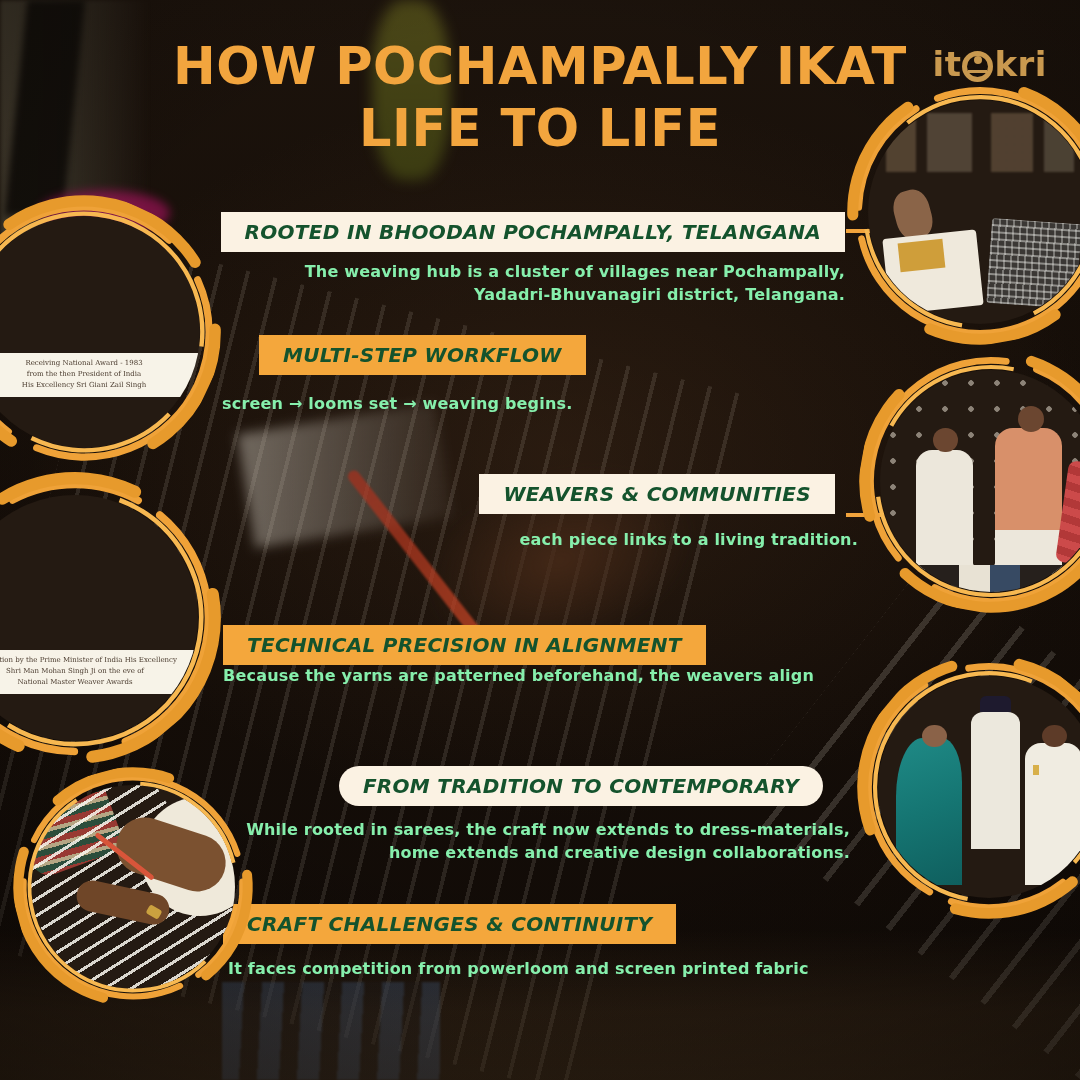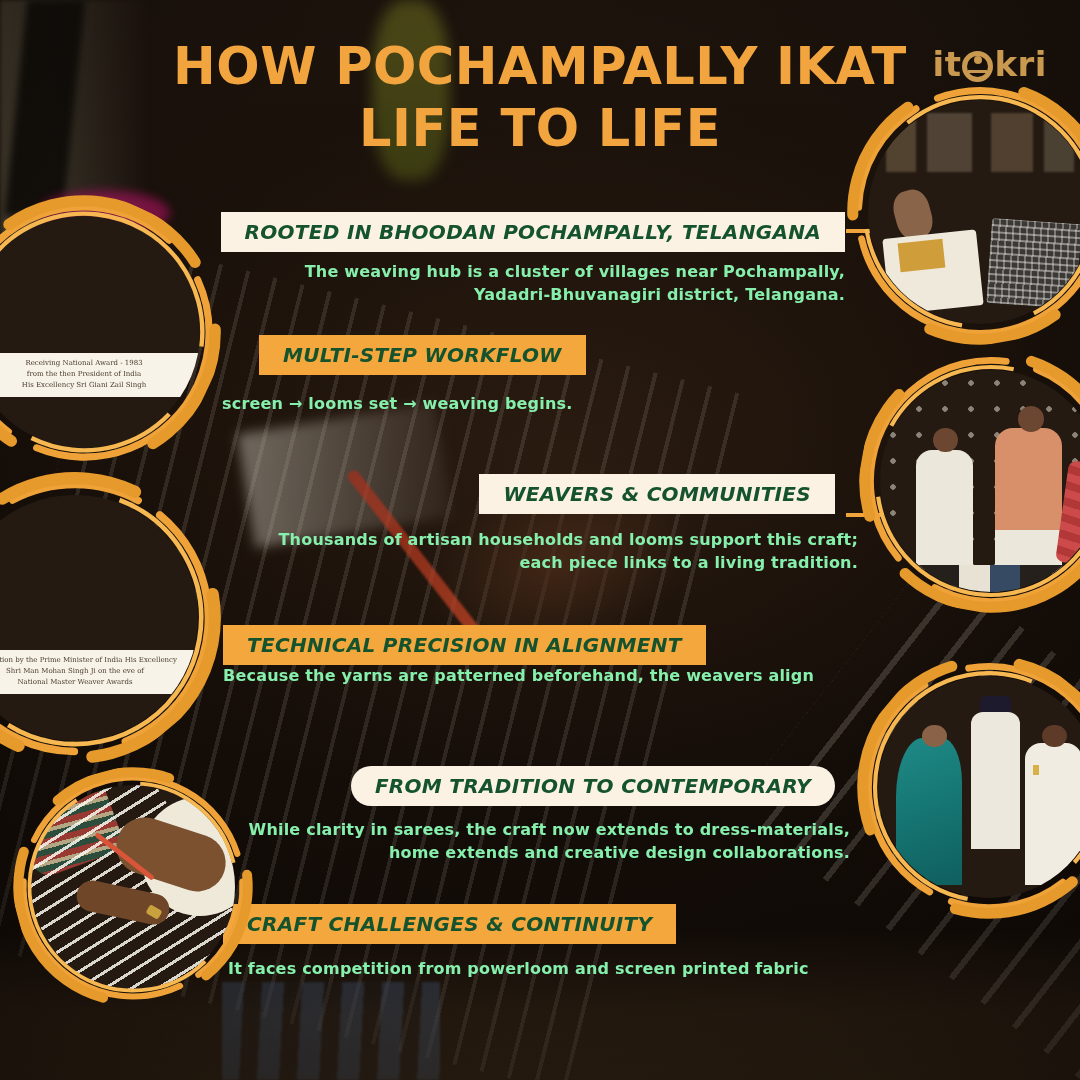--- a/index.html
+++ b/index.html
@@ -64,21 +64,21 @@
   .para div{white-space:nowrap;}
   .para.right{text-align:right;}
   .dash{position:absolute;height:4px;background:#F1A33C;}
 
   .b1{right:235px;top:212px;}  .p1{right:235px;top:260px;}
   .d1{right:200px;top:229px;width:34px;}
   .b2{left:220px;top:335px;margin-left:39px;}   .p2{left:222px;top:392px;}
   .b3{right:245px;top:474px;}  .p3{right:222px;top:528px;}
   .d3{right:196px;top:513px;width:38px;}
   .b4{left:223px;top:625px;}   .p4{left:223px;top:664px;}
-  .b5{right:245px;top:766px;border-radius:20px;}  .p5{right:230px;top:818px;}
+  .b5{right:257px;top:766px;border-radius:20px;}  .p5{right:230px;top:818px;}
   .b6{left:223px;top:904px;}   .p6{left:228px;top:957px;}
 
   
   .ph{position:absolute;}
   .ph .ring{position:absolute;inset:0;width:100%;height:100%;}
   .ph .img{position:absolute;border-radius:50%;overflow:hidden;background:#241a12;}
   .ph-l1{left:-52px;top:196px;width:272px;height:272px;}
   .ph-l1 .img{inset:20px;}
   .ph-l1 .ring{transform:rotate(25deg);}
   .ph-l2{left:-70px;top:473px;width:290px;height:290px;}
@@ -229,32 +229,31 @@
   </div>
 
   <div class="badge orange b2">MULTI-STEP WORKFLOW</div>
   <div class="para p2">
     <div>screen → looms set → weaving begins.</div>
   </div>
 
   <div class="badge cream b3">WEAVERS &amp; COMMUNITIES</div>
   <div class="dash d3"></div>
   <div class="para right p3">
-    <div>Thousands of artisan households and looms support this craft;</div>
     <div>each piece links to a living tradition.</div>
   </div>
 
   <div class="badge orange b4">TECHNICAL PRECISION IN ALIGNMENT</div>
   <div class="para p4">
     <div>Because the yarns are patterned beforehand, the weavers align</div>
   </div>
 
   <div class="badge cream b5">FROM TRADITION TO CONTEMPORARY</div>
   <div class="para right p5">
-    <div>While clarity in sarees, the craft now extends to dress-materials,</div>
+    <div>While rooted in sarees, the craft now extends to dress-materials,</div>
     <div>home extends and creative design collaborations.</div>
   </div>
 
   <div class="badge orange b6">CRAFT CHALLENGES &amp; CONTINUITY</div>
   <div class="para p6">
     <div>It faces competition from powerloom and screen printed fabric</div>
   </div>
 
   <div class="ph ph-l1">
     <div class="img sc-l1">

